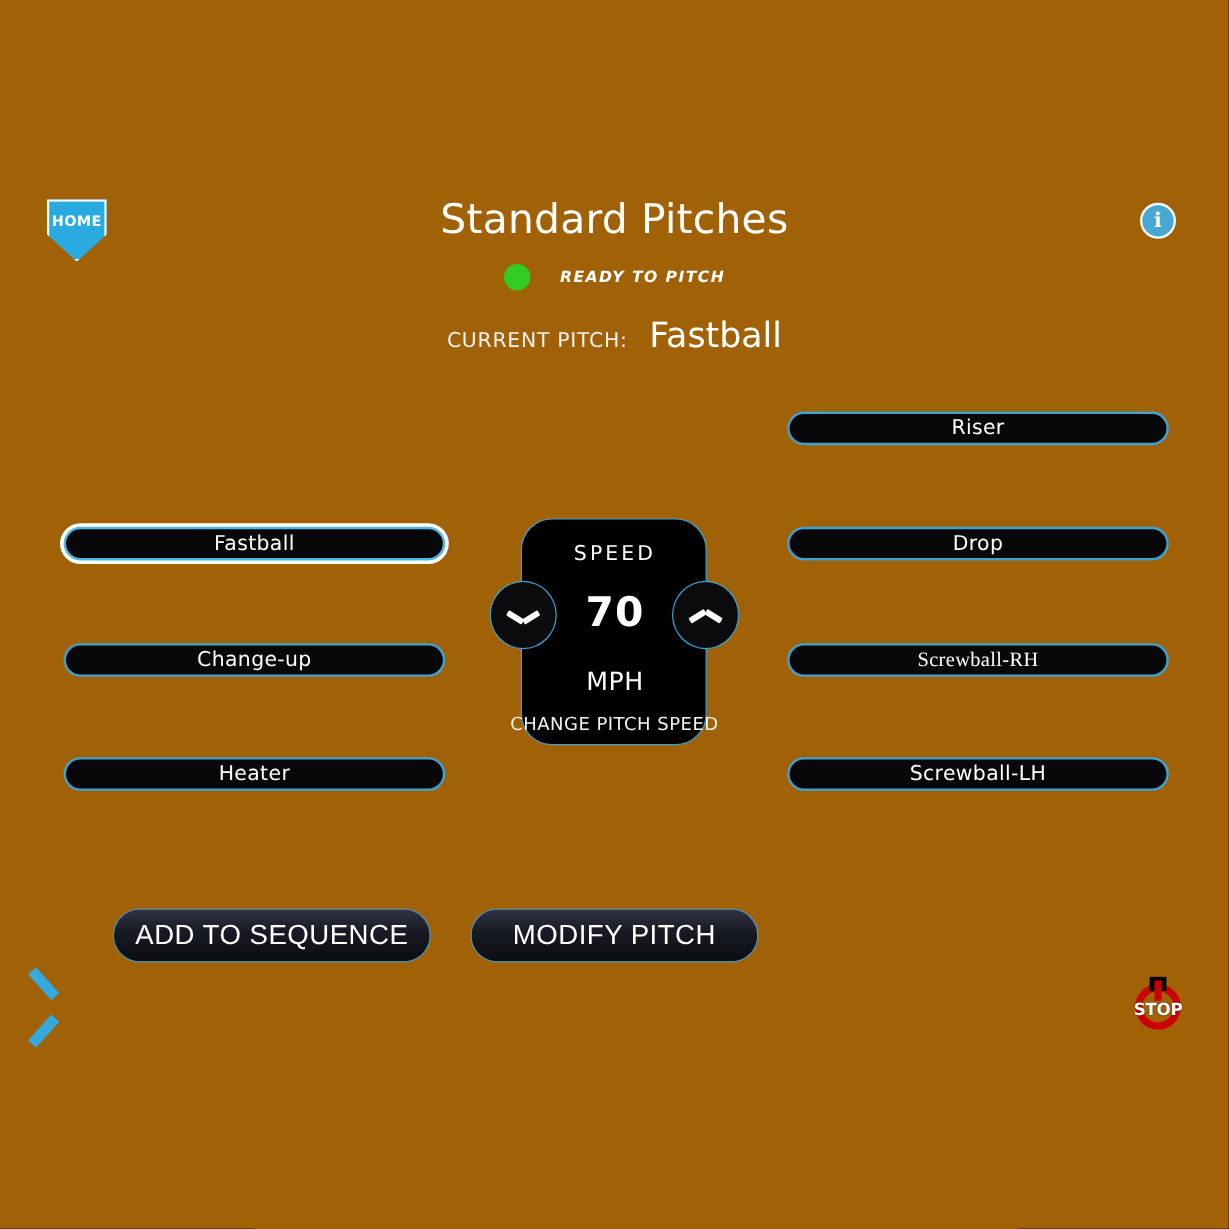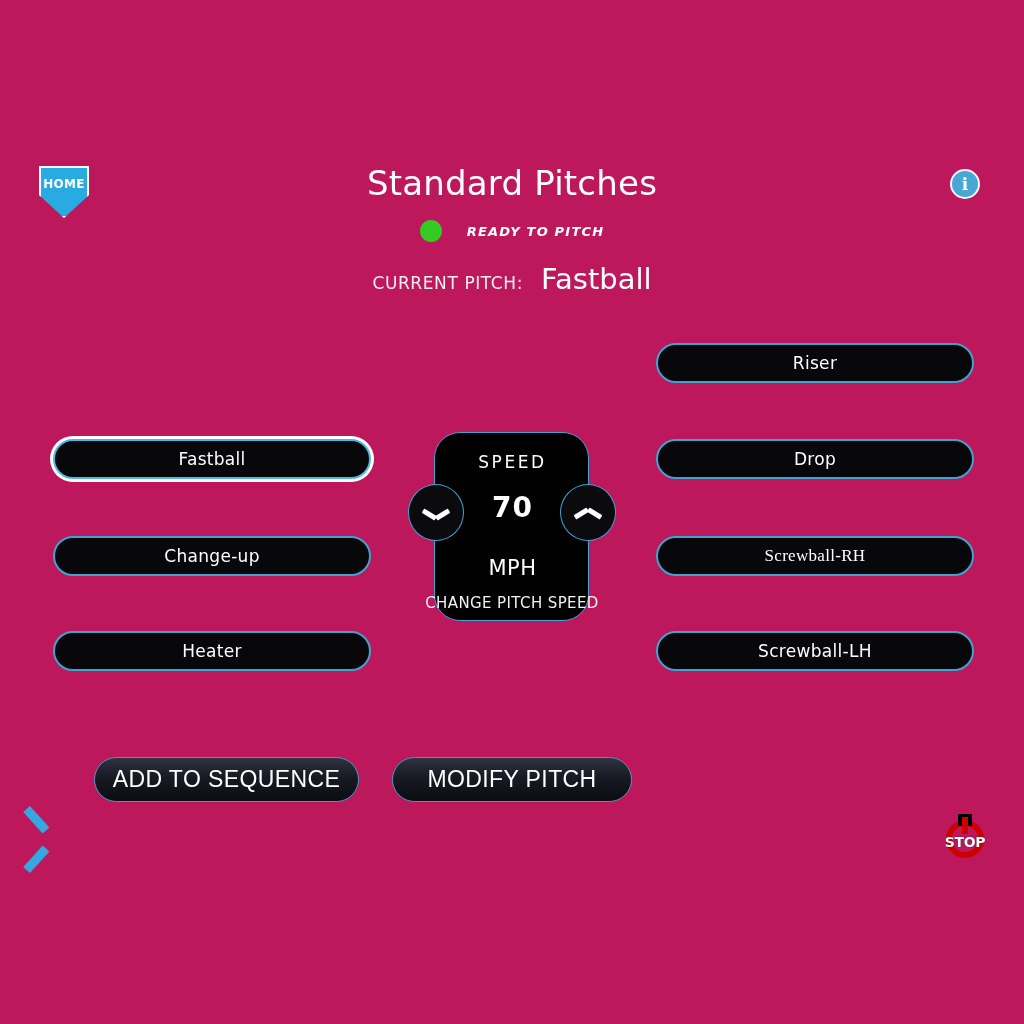--- a/index.html
+++ b/index.html
@@ -15,21 +15,21 @@
     color: #ffffff;
     position: relative;
     -webkit-font-smoothing: antialiased;
   }
 
   #screen {
     position: absolute;
     left: 0; top: 0;
     width: 1024px;
     height: 1024px;
-    background: #be185d;
+    background: #a16207;
   }
 
   
   .home-plate {
     position: absolute;
     left: 39px;
     top: 166px;
     width: 50px;
     height: 52px;
     cursor: pointer;
@@ -139,21 +139,21 @@
   }
   .current-pitch-value {
     font-size: 29px;
     color: #ffffff;
   }
 
   
   .pitch-btn {
     position: absolute;
     box-sizing: border-box;
-    height: 40px;
+    height: 28px;
     border-radius: 22px;
     border: 2px solid #3fa3d1;
     background: #08080b;
     color: #ffffff;
     font-size: 17px;
     letter-spacing: 0.3px;
     display: flex;
     align-items: center;
     justify-content: center;
     cursor: pointer;
@@ -187,21 +187,21 @@
     font-size: 17px;
     letter-spacing: 2.6px;
     color: #ffffff;
   }
   .speed-value {
     position: absolute;
     left: 0;
     top: 58px;
     width: 155px;
     text-align: center;
-    font-size: 28px;
+    font-size: 34px;
     font-weight: 700;
     letter-spacing: 1px;
     color: #ffffff;
   }
   .speed-unit {
     position: absolute;
     left: 0;
     top: 123px;
     width: 155px;
     text-align: center;

